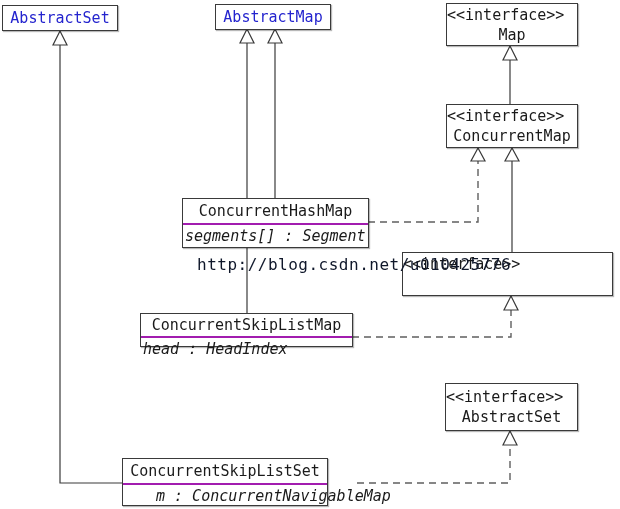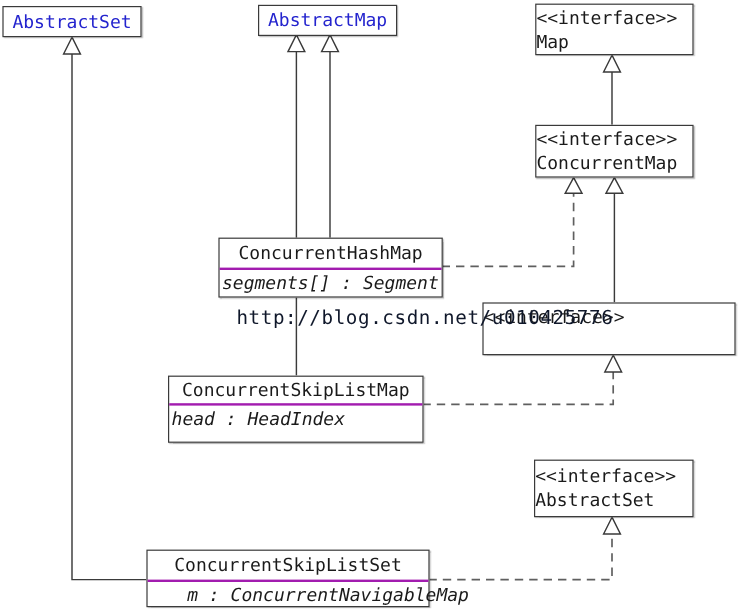--- a/index.html
+++ b/index.html
@@ -40,33 +40,33 @@
     line-height: 23px;
     padding-left: 2px;
     font-style: italic;
   }
   .iface-line1 {
     text-align: left;
     line-height: 20px;
     padding-top: 1px;
   }
   .iface-line2 {
-    text-align: left;
+    text-align: center;
     line-height: 20px;
   }
   
   #box-abstract-set            { left: 2px;   top: 5px;   width: 116px; height: 26px; }
   #box-abstract-map            { left: 215px; top: 4px;   width: 116px; height: 26px; }
   #box-map                     { left: 446px; top: 3px;   width: 132px; height: 43px; }
   #box-concurrent-map          { left: 446px; top: 104px; width: 132px; height: 44px; }
   #box-concurrent-hash-map     { left: 182px; top: 198px; width: 187px; height: 50px; }
   #box-concurrent-navigable-map{ left: 402px; top: 252px; width: 211px; height: 44px; }
-  #box-concurrent-skip-list-map{ left: 140px; top: 313px; width: 213px; height: 56px; }
+  #box-concurrent-skip-list-map{ left: 140px; top: 313px; width: 213px; height: 34px; }
   #box-navigable-set           { left: 445px; top: 383px; width: 133px; height: 48px; }
-  #box-concurrent-skip-list-set{ left: 122px; top: 458px; width: 236px; height: 48px; }
+  #box-concurrent-skip-list-set{ left: 122px; top: 458px; width: 206px; height: 48px; }
 
   #watermark {
     position: absolute;
     left: 157px;
     top: 255px;
     z-index: 3;
     font-size: 16px;
     letter-spacing: 0.5px;
     color: #0f172a;
     white-space: nowrap;

